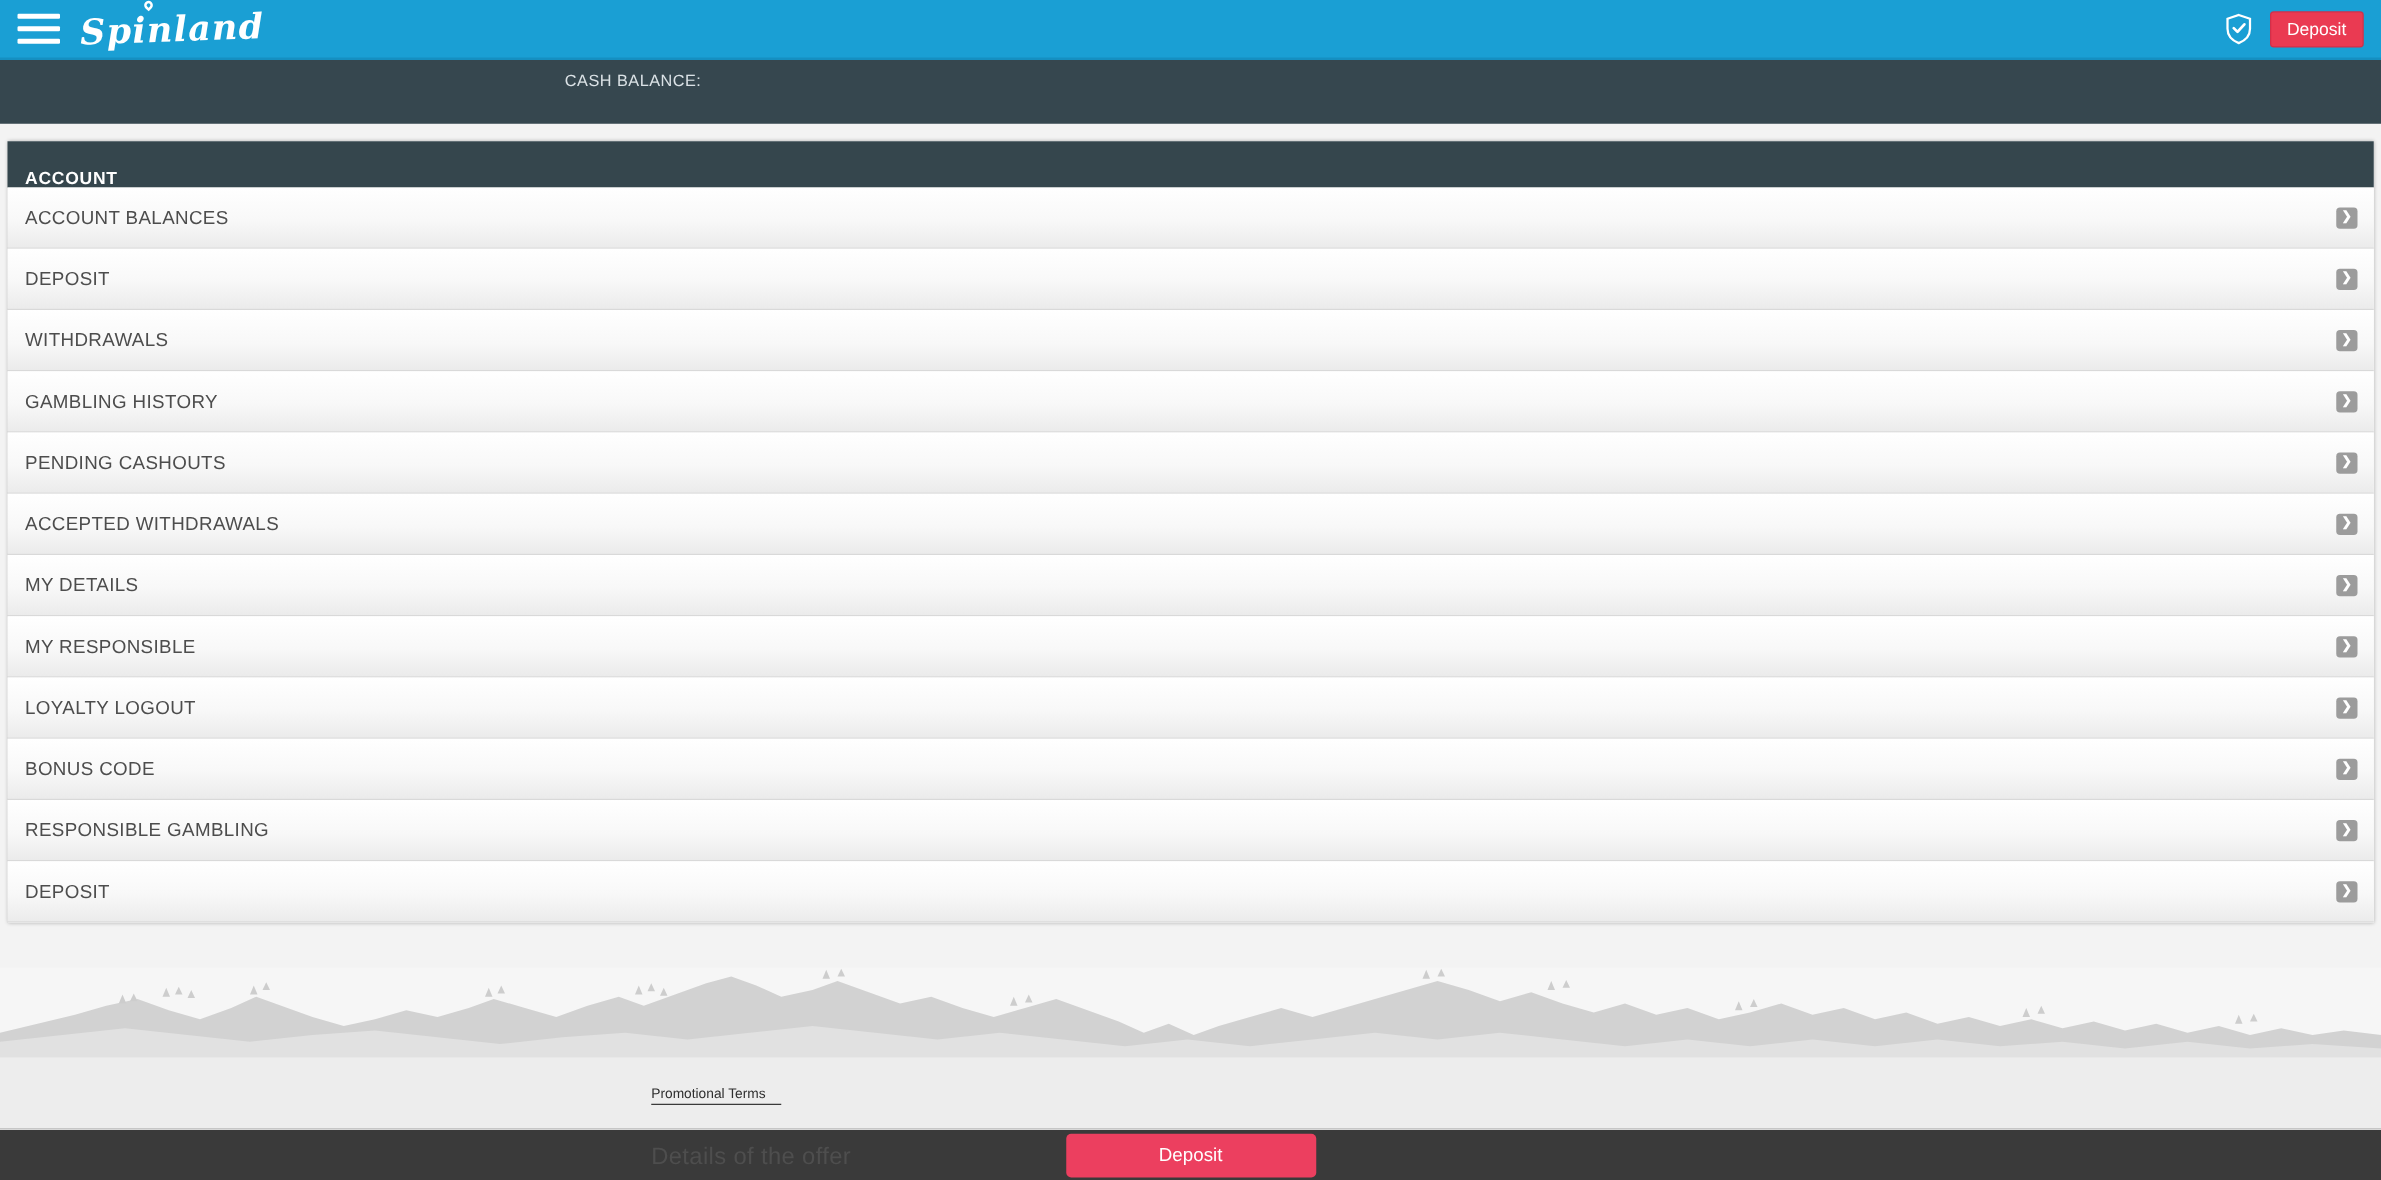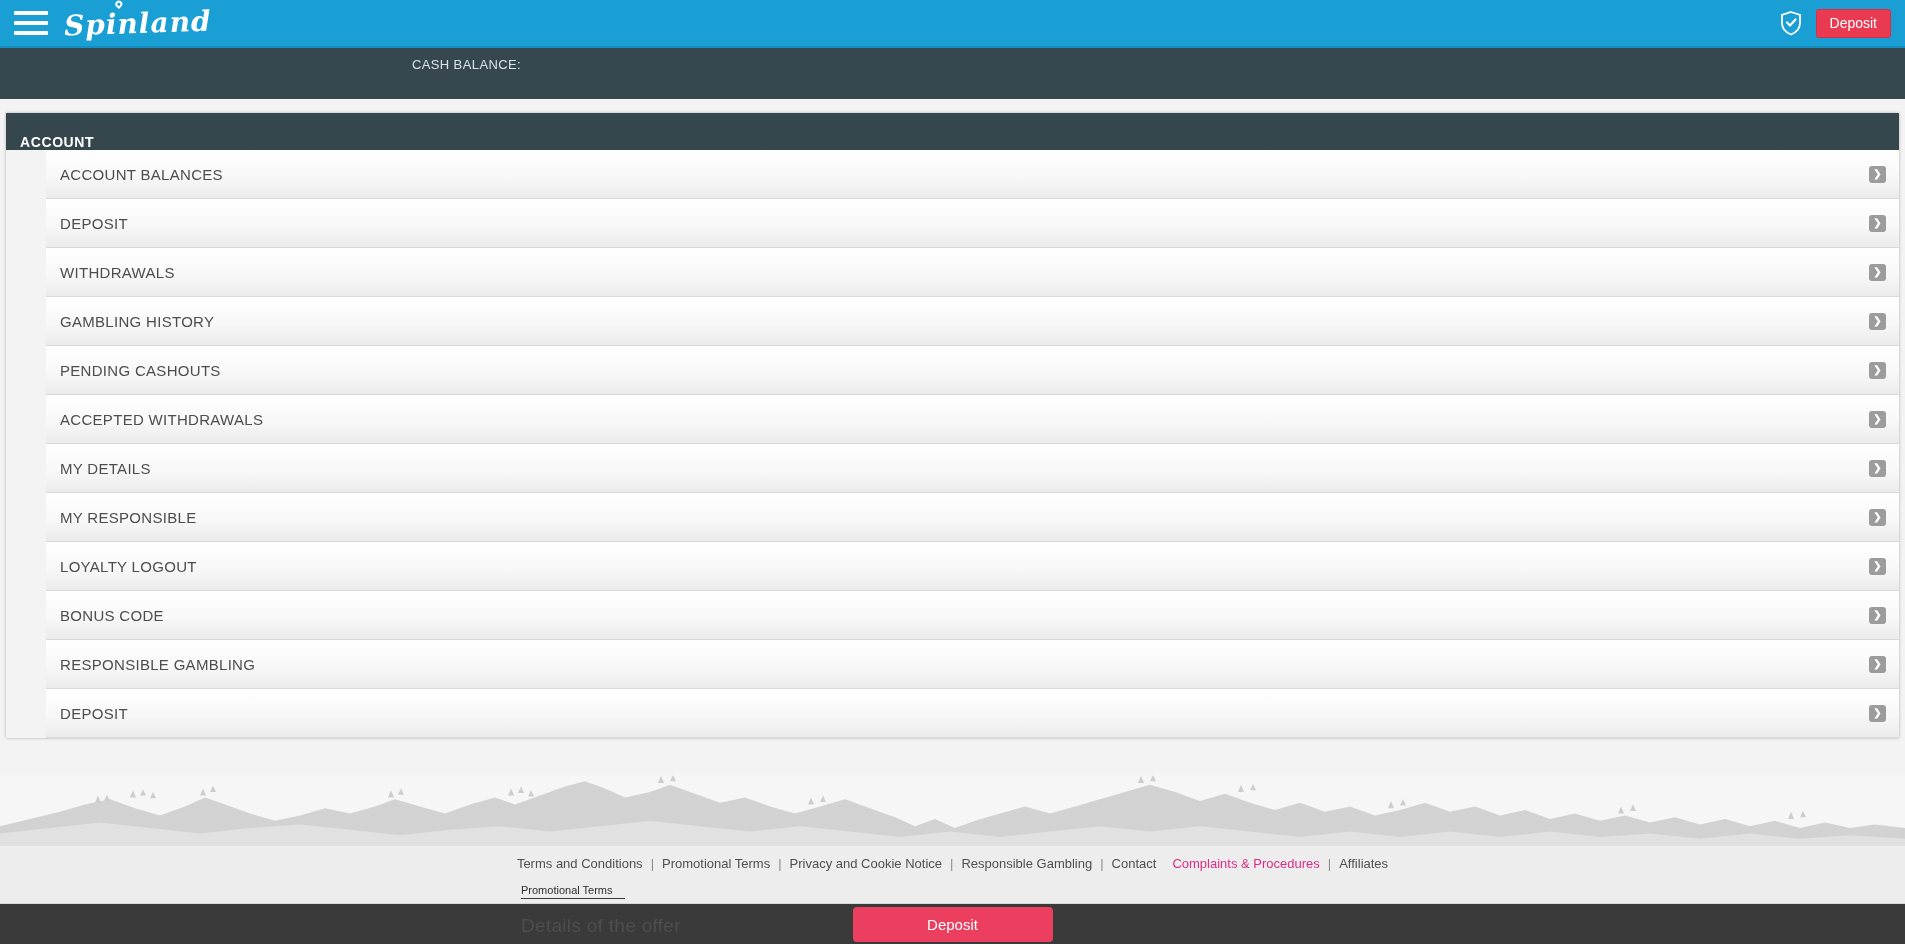--- a/index.html
+++ b/index.html
@@ -59,21 +59,21 @@
 
   
   .balance-bar { height: 51px; background: #36474f; display: flex; }
   .balance-cell {
     display: flex; justify-content: center; align-items: flex-start;
     padding-top: 9px;
     color: #dbe2e6;
     font-size: 13px;
     letter-spacing: 0.4px;
   }
-  .balance-cell.left  { flex: 0 0 933px; }
+  .balance-cell.left  { flex: 0 0 933px; margin-left: 40px; }
   .balance-cell.right { flex: 1; border-left: 1px solid #4c5b63; }
 
   
   .content {
     margin: 14px 6px 0;
     box-shadow: 0 0 3px rgba(0,0,0,0.28);
   }
   .account-header {
     height: 37px;
     background: #35464d;
@@ -87,21 +87,20 @@
   .menu-row {
     height: 49px;
     background: linear-gradient(#ffffff 0%, #f8f8f8 55%, #ebebeb 100%);
     border-bottom: 1px solid #d9d9d9;
     display: flex; align-items: center; justify-content: space-between;
     padding: 0 13px 0 14px;
     color: #4d4d4d;
     font-size: 15px;
     letter-spacing: 0.3px;
     cursor: pointer;
-    margin-left: 40px;
   }
   .chev {
     flex: 0 0 17px;
     width: 17px; height: 17px;
     background: #9c9c9c;
     border-radius: 3px;
     color: #fff;
     font-size: 10px;
     font-weight: bold;
     display: flex; align-items: center; justify-content: center;
@@ -265,23 +264,20 @@
         <path d="M1400 35 l3 -7 l3 7 z"></path>
       <path d="M1618 44 l3 -8 l3 8 z"></path>
         <path d="M1630 41 l3 -7 l3 7 z"></path>
       <path d="M1788 50 l3 -8 l3 8 z"></path>
         <path d="M1800 48 l3 -7 l3 7 z"></path>
     </g>
     <path fill="#e1e1e1" d="M0,66 L50,60 L100,54 L150,60 L200,66 L250,60 L300,56 L350,62 L400,68 L450,62 L500,58 L550,64 L600,58 L650,52 L700,58 L750,64 L800,58 L850,64 L900,70 L950,64 L1000,70 L1050,64 L1100,58 L1150,64 L1200,58 L1250,64 L1300,70 L1350,64 L1400,70 L1450,64 L1500,70 L1550,64 L1600,70 L1650,66 L1700,72 L1750,66 L1800,72 L1850,68 L1905,72 L1905,80 L0,80 Z"></path>
   </svg>
 
   <div class="footer-white">
-    <nav class="footer-nav">
-      <a>Terms and Conditions</a><span class="sep">|</span><a>Promotional Terms</a><span class="sep">|</span><a>Privacy and Cookie Notice</a><span class="sep">|</span><a>Responsible Gambling</a><span class="sep">|</span><a>Contact</a><a class="pink">Complaints &amp; Procedures</a><span class="sep">|</span><a>Affiliates</a>
-    </nav>
     <span class="promo-label">Promotional Terms</span>
   </div>
 </div>
 
 <div class="bottom-bar">
   <span class="details-text">Details of the offer</span>
   <button class="bottom-deposit">Deposit</button>
 </div>
 
 </body></html>

